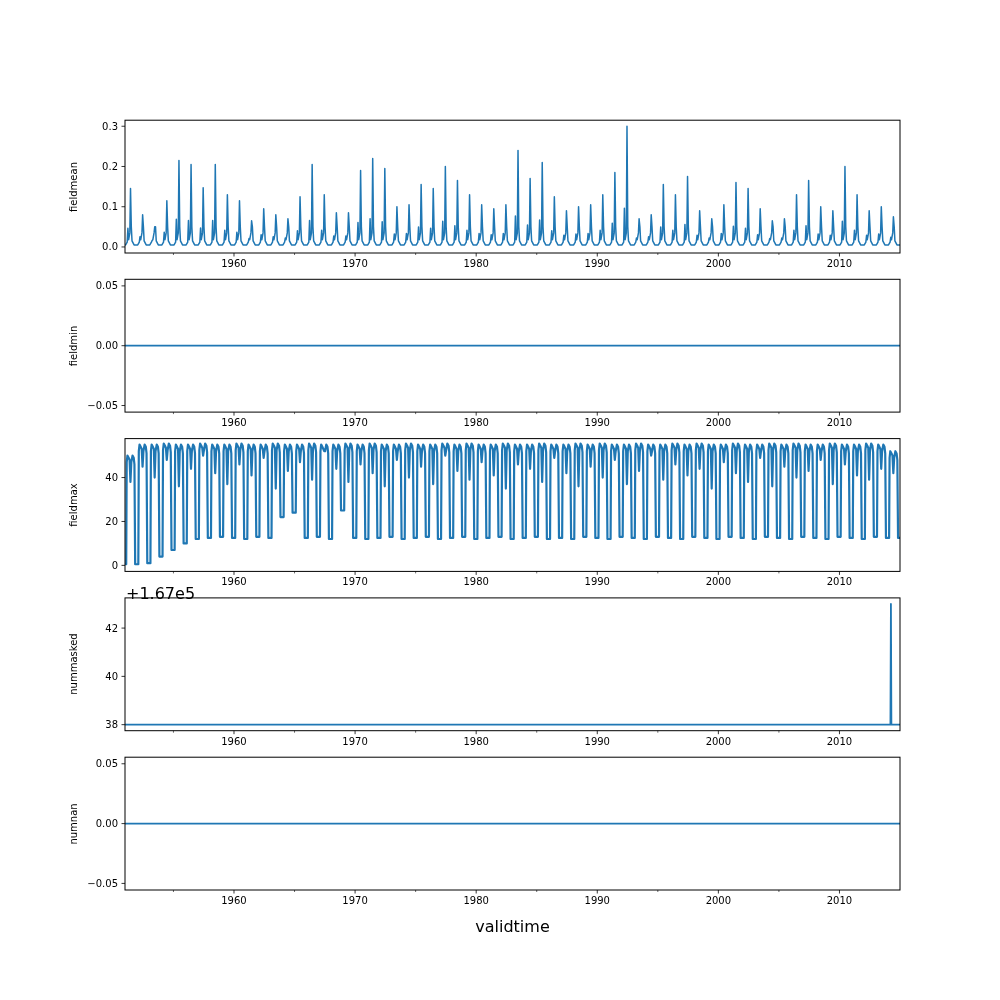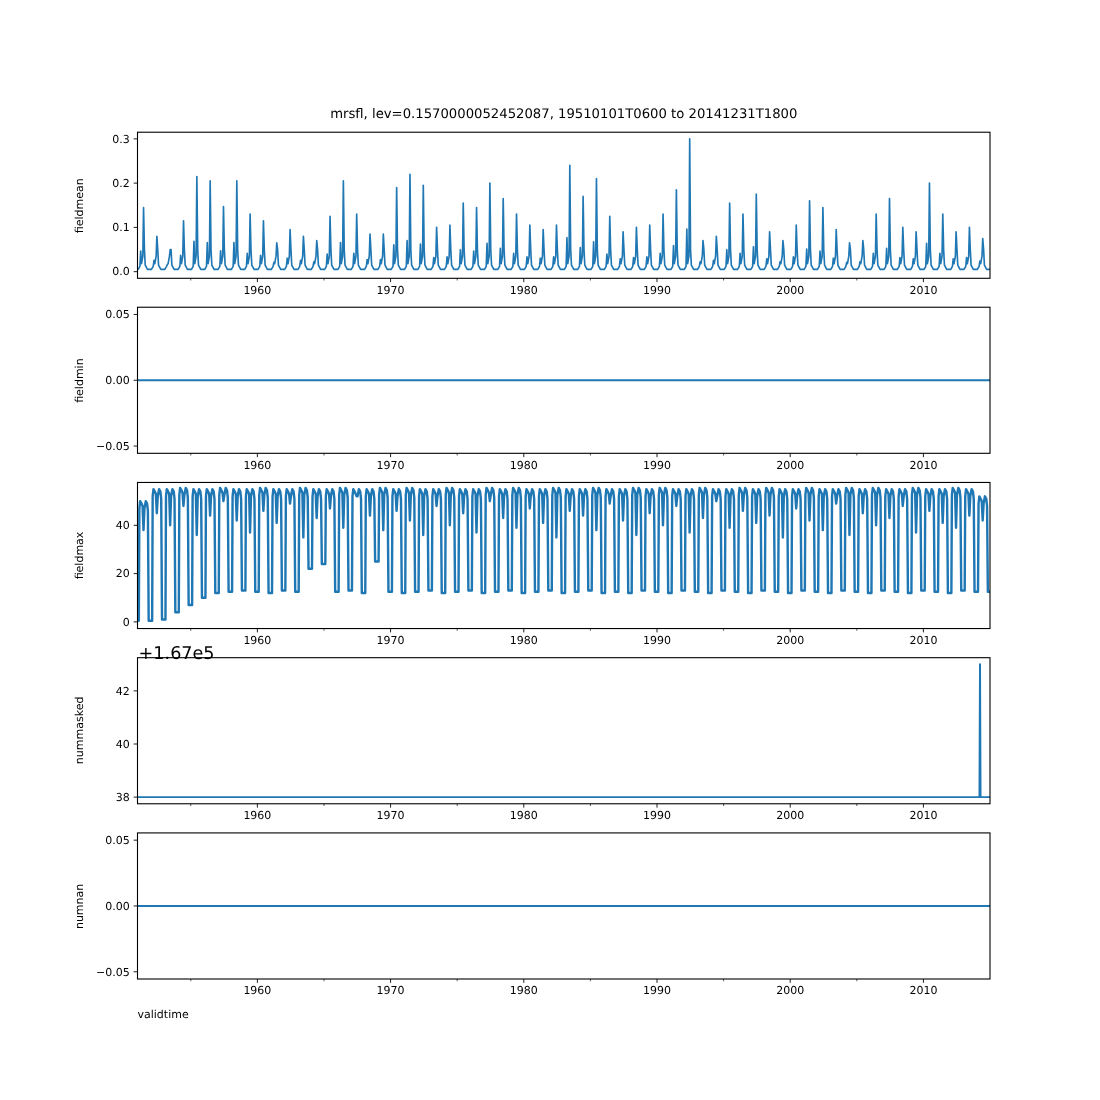--- a/index.html
+++ b/index.html
@@ -8,21 +8,21 @@
     font-family:"DejaVu Sans","Liberation Sans",sans-serif;color:#000;
     overflow:hidden;
   }
   #plot-svg{position:absolute;left:0;top:0;}
   .fig-title{
     position:absolute;left:125px;width:775px;top:96px;
     text-align:center;font-size:12px;white-space:nowrap;
   }
   .x-label{
     position:absolute;left:125px;width:775px;top:917px;
-    font-size:10px;
+    text-align:center;font-size:16px;
   }
   .y-label{
     position:absolute;left:73px;width:0;height:0;
     font-size:10px;white-space:nowrap;
   }
   .y-label span{
     display:inline-block;transform:translate(-50%,-50%) rotate(-90deg);
   }
   .offset-text{
     position:absolute;left:126px;top:584px;font-size:16px;
@@ -175,21 +175,20 @@
       <line x1="657.8125" y1="890" x2="657.8125" y2="892" stroke="#000" stroke-width="0.6"></line>
       <line x1="778.90625" y1="890" x2="778.90625" y2="892" stroke="#000" stroke-width="0.6"></line>
       <line x1="121.5" y1="883.4198198198198" x2="125" y2="883.4198198198198" stroke="#000" stroke-width="0.8"></line>
       <text x="118" y="886.9198198198198" text-anchor="end" font-size="10px" font-family="&quot;DejaVu Sans&quot;,&quot;Liberation Sans&quot;,sans-serif" fill="#000">−0.05</text>
       <line x1="121.5" y1="823.6" x2="125" y2="823.6" stroke="#000" stroke-width="0.8"></line>
       <text x="118" y="827.1" text-anchor="end" font-size="10px" font-family="&quot;DejaVu Sans&quot;,&quot;Liberation Sans&quot;,sans-serif" fill="#000">0.00</text>
       <line x1="121.5" y1="763.7801801801802" x2="125" y2="763.7801801801802" stroke="#000" stroke-width="0.8"></line>
       <text x="118" y="767.2801801801802" text-anchor="end" font-size="10px" font-family="&quot;DejaVu Sans&quot;,&quot;Liberation Sans&quot;,sans-serif" fill="#000">0.05</text>
     </svg>
 
-  <div class="fig-title">mrsfl, lev=0.1570000052452087, 19510101T0600 to 20141231T1800</div>
 
   <div class="y-label" id="yl0" style="top: 186.6px;"><span>fieldmean</span></div>
   <div class="y-label" id="yl1" style="top: 345.7px;"><span>fieldmin</span></div>
   <div class="y-label" id="yl2" style="top: 505px;"><span>fieldmax</span></div>
   <div class="y-label" id="yl3" style="top: 664.3px;"><span>nummasked</span></div>
   <div class="y-label" id="yl4" style="top: 823.6px;"><span>numnan</span></div>
 
   <div class="offset-text">+1.67e5</div>
 
   <div class="x-label">validtime</div>

